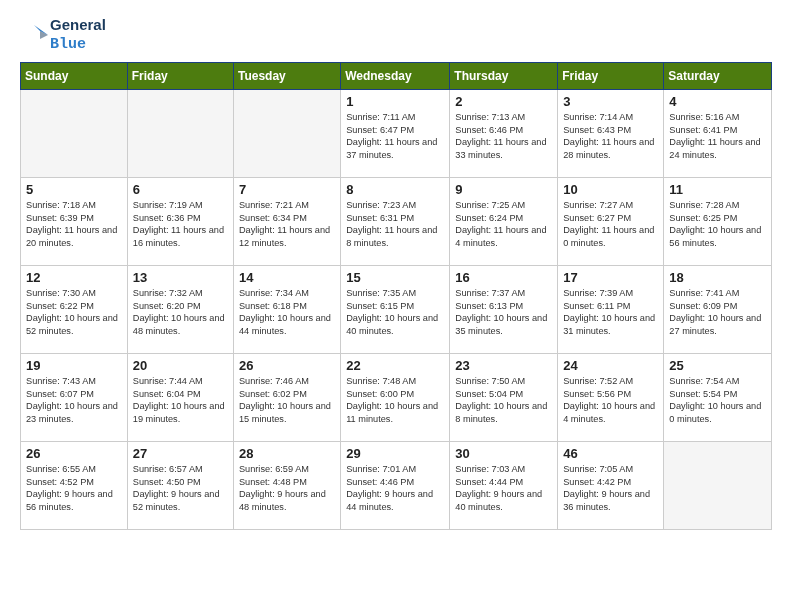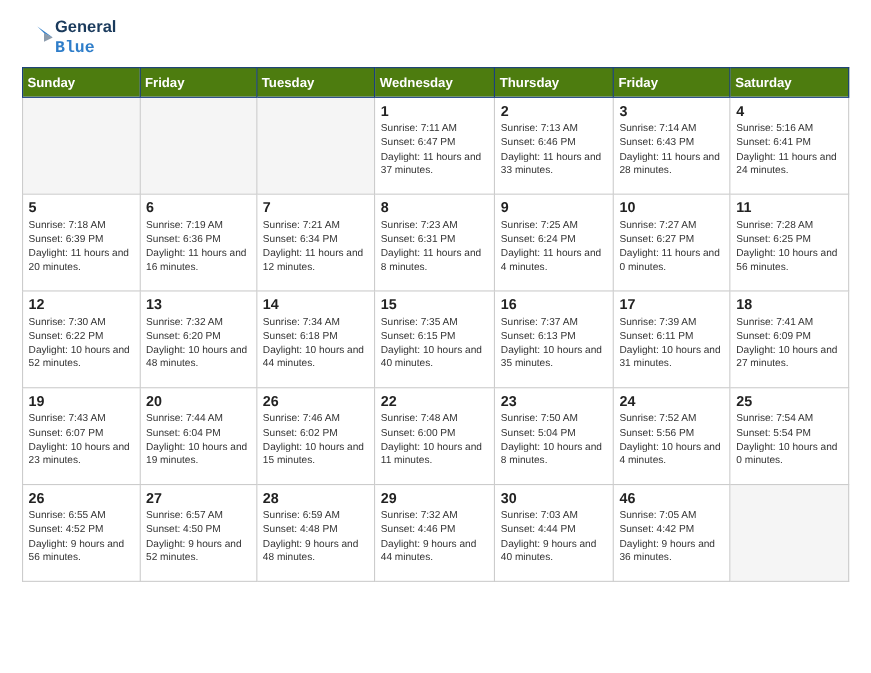--- a/index.html
+++ b/index.html
@@ -322,21 +322,21 @@
           </td>
           <td>
             <span class="day-num">28</span>
             <div class="day-info">Sunrise: 6:59 AM
 Sunset: 4:48 PM
 Daylight: 9 hours
 and 48 minutes.</div>
           </td>
           <td>
             <span class="day-num">29</span>
-            <div class="day-info">Sunrise: 7:32 AM
+            <div class="day-info">Sunrise: 7:01 AM
 Sunset: 4:46 PM
 Daylight: 9 hours
 and 44 minutes.</div>
           </td>
           <td>
             <span class="day-num">30</span>
             <div class="day-info">Sunrise: 7:03 AM
 Sunset: 4:44 PM
 Daylight: 9 hours
 and 40 minutes.</div>

